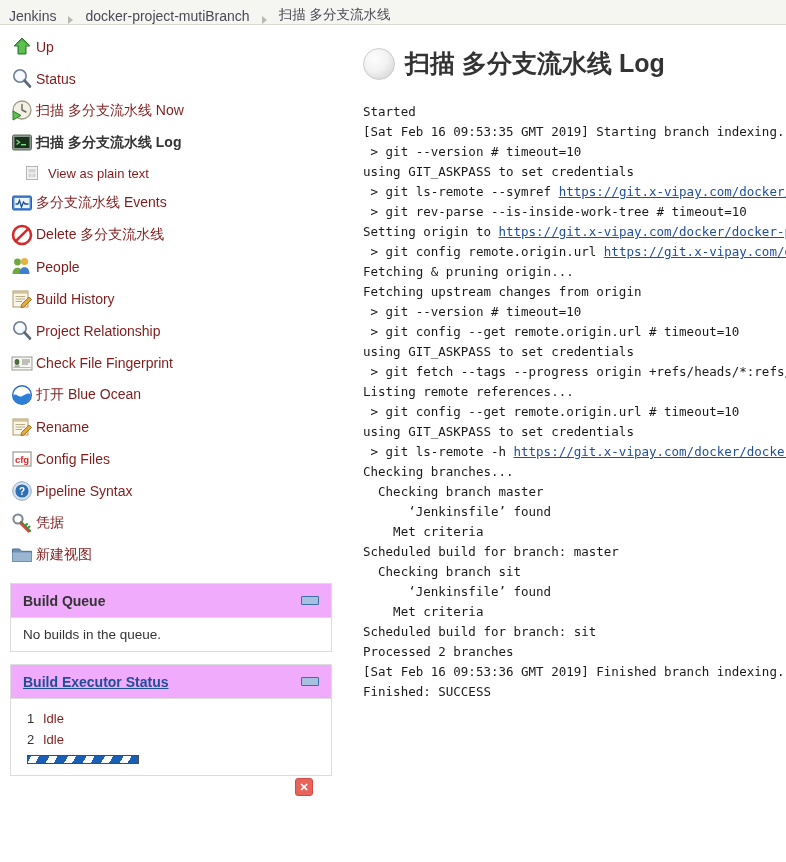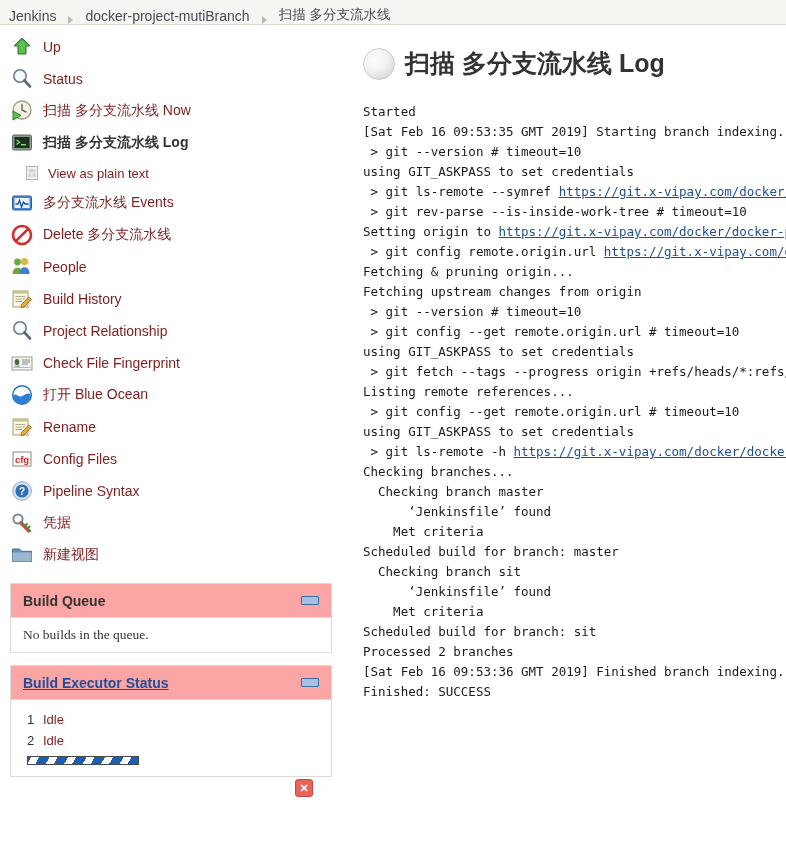--- a/index.html
+++ b/index.html
@@ -48,40 +48,40 @@
   .task {
     display: flex;
     align-items: center;
     height: 32px;
     padding-left: 10px;
     text-decoration: none;
   }
   .task .ico {
     width: 24px; height: 24px;
     flex: 0 0 24px;
-    margin-right: 9px;
+    margin-right: 2px;
     position: relative;
   }
   .task .lbl {
     font-size: 14px;
     color: #7f1d1d;
     white-space: nowrap;
   }
   .task.current .lbl { font-weight: bold; color: #333; }
   .task.sub { padding-left: 24px; height: 28px; }
   .task.sub .ico { width: 16px; height: 16px; flex: 0 0 16px; margin-right: 8px; }
   .task.sub .lbl { font-size: 13px; }
 
   
   .ico svg { display: block; }
 
   
   .panel { margin: 12px 12px 0 10px; width: 322px; }
   .panel-head {
-    background: #fca5a5;
+    background: #f0abfc;
     border: 1px solid #dcdcdc;
     border-bottom: none;
     height: 34px;
     display: flex;
     align-items: center;
     justify-content: space-between;
     padding: 0 12px;
     box-sizing: border-box;
   }
   .panel-title { font-size: 14px; font-weight: bold; color: #333; }
@@ -94,21 +94,21 @@
     box-sizing: border-box;
   }
   .panel-body {
     border: 1px solid #dcdcdc;
     background: #ffffff;
     padding: 9px 12px;
     box-sizing: border-box;
     font-size: 13.5px;
     color: #333;
   }
-  .queue-empty { color: #333; font-size: 13.5px; font-family: Liberation Serif, serif; }
+  .queue-empty { color: #333; font-size: 13.5px; }
 
   
   .exec-row { display: flex; align-items: flex-start; padding: 3px 0 3px 4px; }
   .exec-num { width: 16px; flex: 0 0 16px; font-size: 13px; color: #333; }
   .exec-state { font-size: 13px; color: #7f1d1d; }
   .exec-build { position: relative; padding: 2px 0 2px 4px; }
   .exec-build-text { font-size: 13px; color: #333; line-height: 18px; width: 250px; }
   .exec-build-text a { color: #1f4e99; text-decoration: underline; }
   .progress {
     margin-top: 3px;

